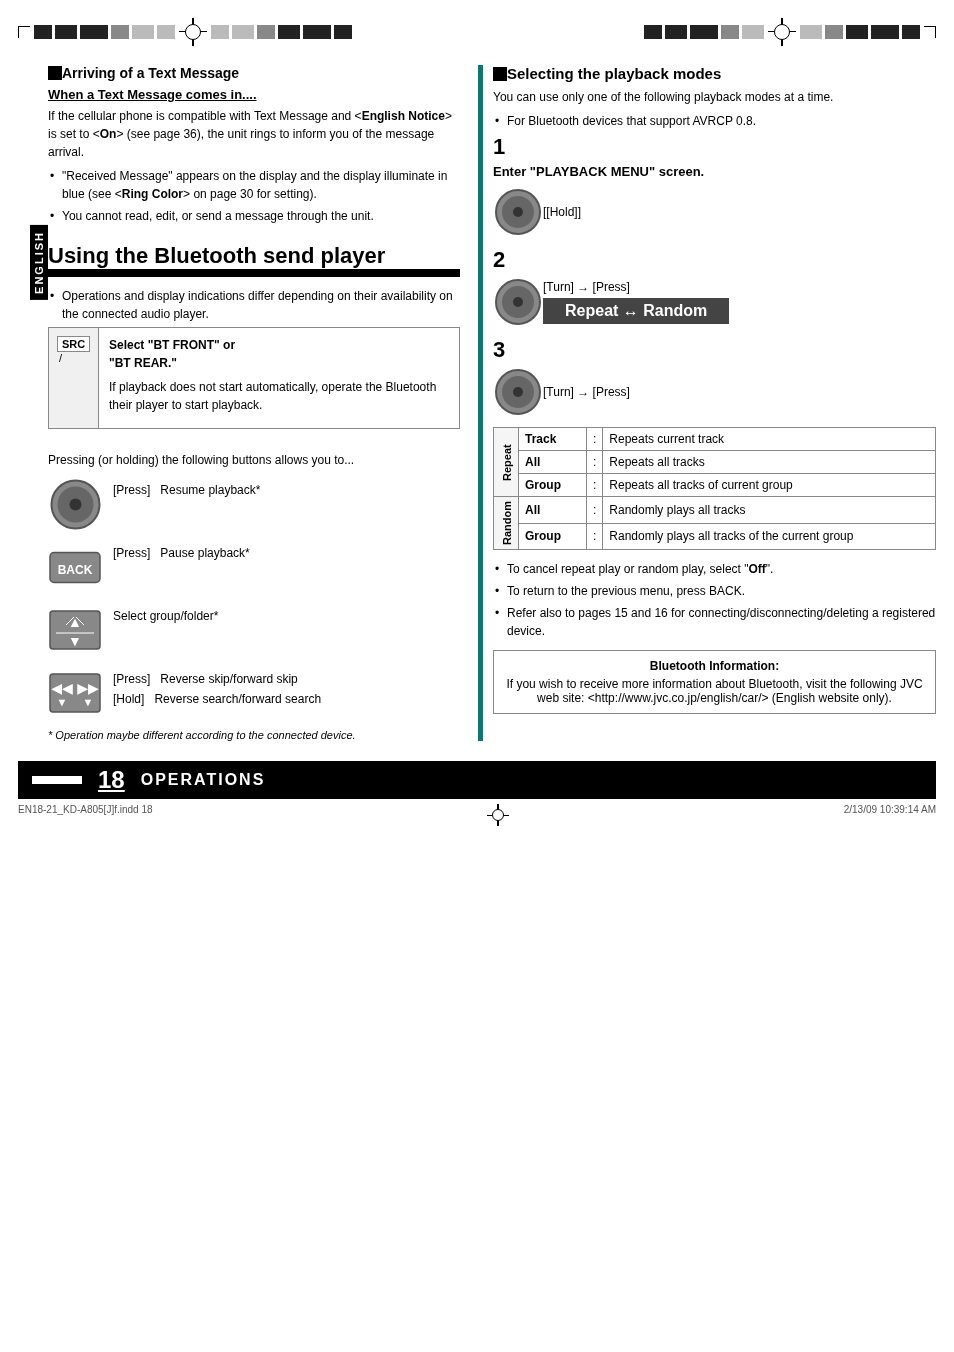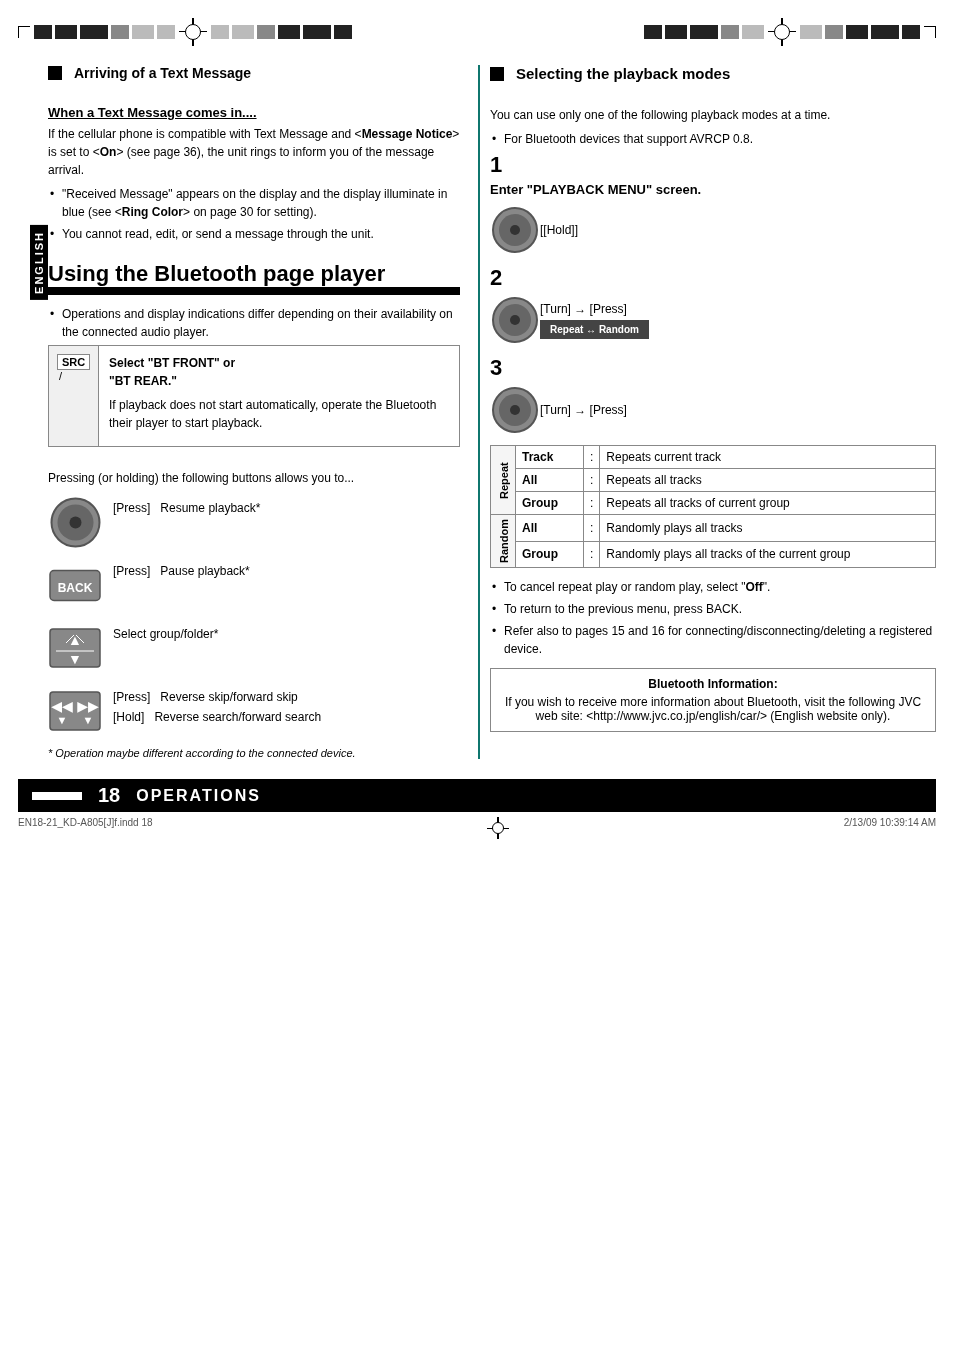--- a/index.html
+++ b/index.html
@@ -111,31 +111,31 @@
     .left-col {
       width: 430px;
       padding-right: 18px;
       flex-shrink: 0;
     }
 
     
     .right-col {
       flex: 1;
       padding-left: 10px;
-      border-left: 2px solid #0f766e;
+      border-left: 5px solid #0f766e;
     }
 
     
     .section-title {
       display: flex;
       align-items: center;
-      gap: 12px;
+      gap: 0;
       font-size: 14px;
       font-weight: bold;
-      margin-bottom: 24px;
+      margin-bottom: 6px;
     }
     .section-box {
       width: 14px;
       height: 14px;
       border: 1.5px solid #000;
       background: #000;
       flex-shrink: 0;
     }
 
     .subsection-title {
@@ -268,23 +268,23 @@
       width: 100%;
       height: 100%;
     }
     .knob-desc {
       font-size: 12px;
     }
 
     .repeat-random-btn {
       background: #444;
       color: #fff;
-      font-size: 10px;
-      font-weight: bold;
-      padding: 4px 10px;
+      font-size: 16px;
+      font-weight: bold;
+      padding: 4px 22px;
       display: inline-block;
       margin-top: 4px;
     }
 
     
     .mode-table {
       width: 100%;
       border-collapse: collapse;
       font-size: 12px;
       margin: 10px 0;
@@ -330,22 +330,23 @@
     .bottom-bar {
       display: flex;
       align-items: center;
       background: #000;
       color: #fff;
       margin: 20px 18px 0 18px;
       padding: 5px 14px;
       gap: 16px;
     }
     .page-num {
-      font-size: 20px;
-      font-weight: bold;
+      font-size: 24px;
+      font-weight: bold;
+      text-decoration: underline;
     }
     .operations-label {
       font-size: 16px;
       font-weight: bold;
       letter-spacing: 2px;
     }
 
     .bottom-footer {
       display: flex;
       justify-content: space-between;
@@ -417,27 +418,27 @@
 
     <div class="left-col">
 
       <div class="section-title">
         <div class="section-box"></div>
         <span>Arriving of a Text Message</span>
       </div>
 
       <div class="subsection-title">When a Text Message comes in....</div>
 
-      <p>If the cellular phone is compatible with Text Message and &lt;<strong>Message Notice</strong>&gt; is set to &lt;<strong>On</strong>&gt; (see page 36), the unit rings to inform you of the message arrival.</p>
+      <p>If the cellular phone is compatible with Text Message and &lt;<strong>English Notice</strong>&gt; is set to &lt;<strong>On</strong>&gt; (see page 36), the unit rings to inform you of the message arrival.</p>
 
       <div class="bullet-item">"Received Message" appears on the display and the display illuminate in blue (see &lt;<strong>Ring Color</strong>&gt; on page 30 for setting).</div>
       <div class="bullet-item">You cannot read, edit, or send a message through the unit.</div>
 
       <div class="main-heading">
-        <span>Using the Bluetooth page player</span>
+        <span>Using the Bluetooth send player</span>
         <div class="main-heading-underline">
           <div class="heading-bar"></div>
         </div>
       </div>
 
       <div class="bullet-item">Operations and display indications differ depending on their availability on the connected audio player.</div>
 
       <div class="src-box">
         <div class="src-label-box">
           <div>

